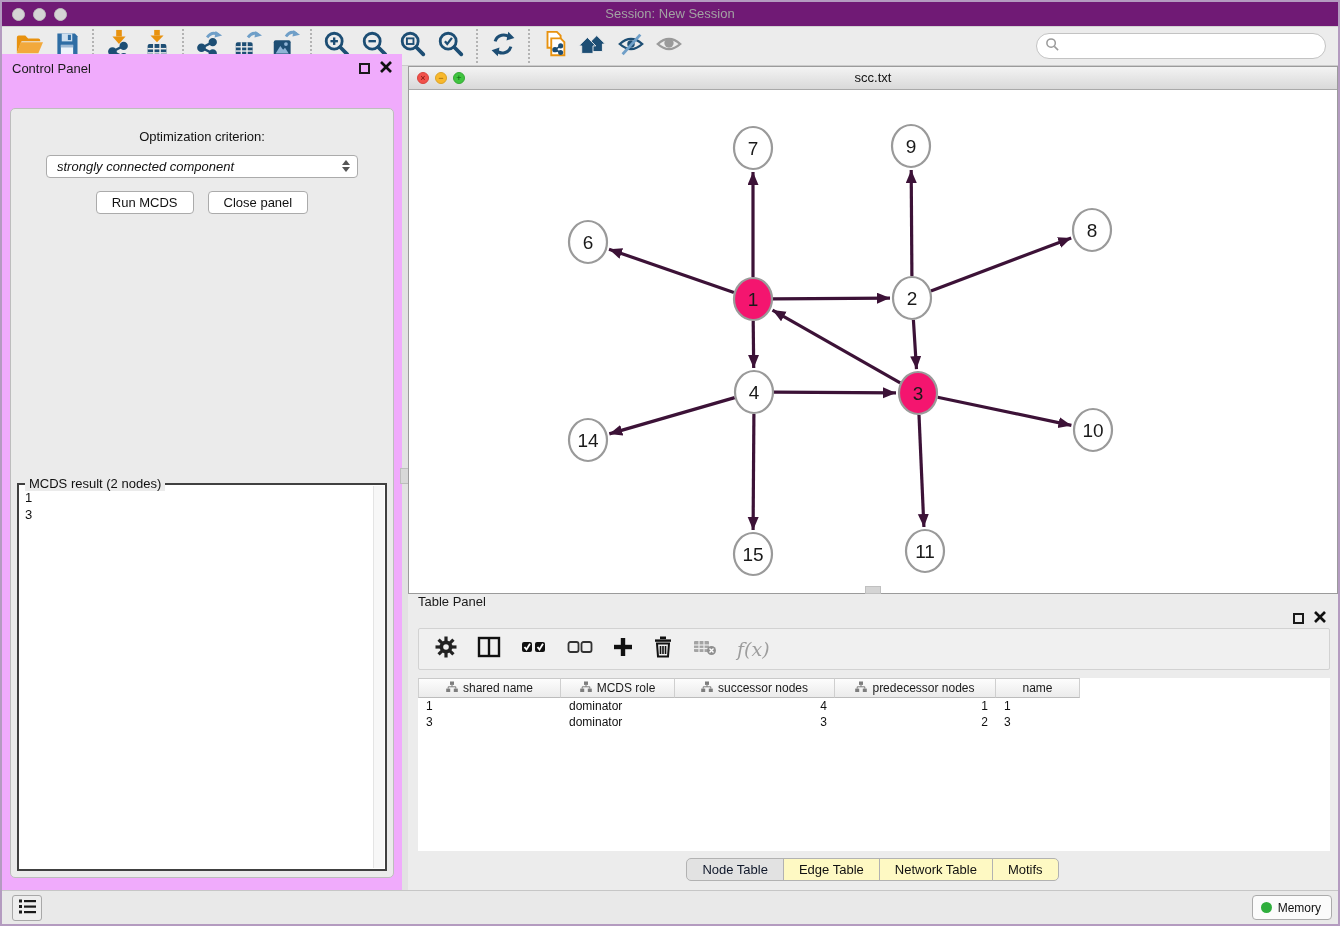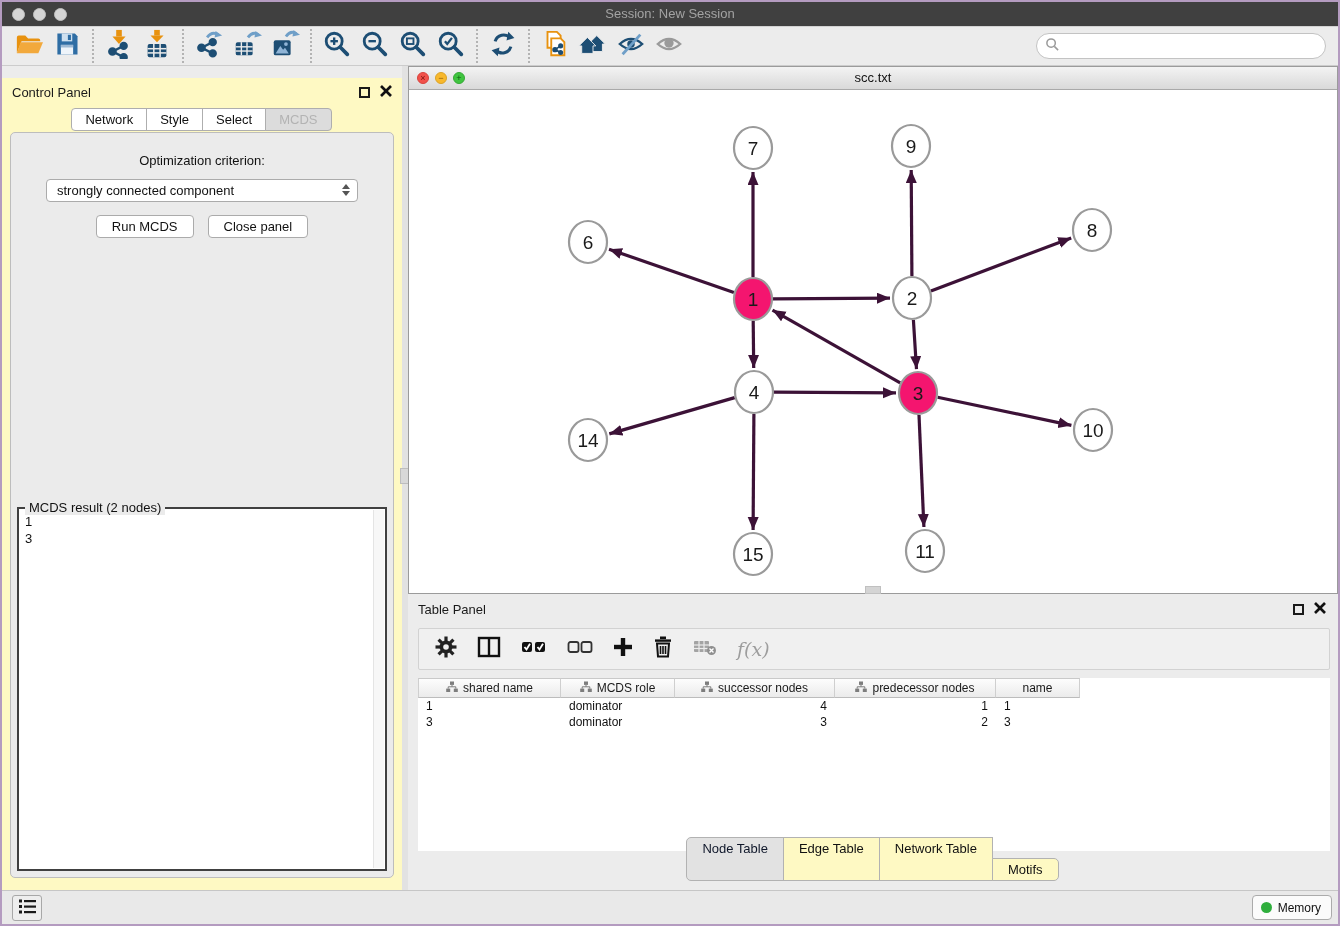--- a/index.html
+++ b/index.html
@@ -1,46 +1,46 @@
 <!DOCTYPE html>
 <html><head>
 <meta charset="utf-8">
 <style>
   * { margin:0; padding:0; box-sizing:border-box; }
   html,body { width:1340px; height:926px; }
   body { font-family:"Liberation Sans", sans-serif; background:#ececec; }
   .app { position:relative; width:1340px; height:926px; background:#ececec; border:2px solid #b49bc0; overflow:hidden; }
 
   
-  .titlebar { position:absolute; top:0; left:0; right:0; height:25px; background:#404040; border-bottom:1px solid #d2d2d2; }
+  .titlebar { position:absolute; top:0; left:0; right:0; height:25px; background:#701a75; border-bottom:1px solid #d2d2d2; }
   .tl-group { position:absolute; left:10px; top:6px; display:flex; gap:8px; }
   .tl { width:13px; height:13px; border-radius:50%; background:#d5d5d5; border:1px solid #bfbfbf; }
   .win-title { position:absolute; left:0; right:0; top:4px; text-align:center; font-size:13px; color:#a3a3a3; }
 
   
   .toolbar { position:absolute; top:25px; left:0; right:0; height:39px; background:#ececec; border-bottom:1px solid #cccccc; display:flex; align-items:center; padding:0 12px 0 8px; }
   .tbtn { width:38px; height:34px; display:flex; align-items:center; justify-content:center; }
   .tsep { height:34px; border-left:2px dotted #b3b3b3; margin:0 6px; }
   .searchbox { margin-left:auto; width:290px; height:26px; background:#fff; border:1px solid #c3c3c3; border-radius:13px; display:flex; align-items:center; padding-left:8px; }
   .searchbox input { border:none; outline:none; flex:1; font-size:13px; background:transparent; margin-left:5px; }
 
   
-  .control-panel { position:absolute; left:0; top:76px; width:400px; bottom:34px; background:#fef9c3; }
+  .control-panel { position:absolute; left:0; top:52px; width:400px; bottom:34px; background:#f0abfc; }
   .panel-head { height:28px; display:flex; align-items:center; padding:0 10px; }
   .panel-title { font-size:13px; color:#1a1a1a; }
   .panel-head-icons { margin-left:auto; display:flex; gap:10px; align-items:center; }
   .float-ic { width:11px; height:11px; border:2px solid #1a1a1a; display:inline-block; }
   .tabs-row { display:flex; justify-content:center; margin-top:2px; position:relative; z-index:2; }
   .seg { font-size:13px; padding:3px 13px; background:#fff; border:1px solid #aeaeae; margin-left:-1px; color:#111; }
   .seg:first-child { border-radius:4px 0 0 4px; }
   .seg:last-child { border-radius:0 4px 4px 0; }
   .seg.sel { background:#dcdcdc; color:#b3b3b3; }
   .cp-box { position:absolute; left:8px; right:8px; top:54px; bottom:12px; border:1px solid #bdbdbd; border-radius:5px; background:#ebebeb; }
   .opt-label { text-align:center; font-size:13px; color:#111; margin-top:20px; }
-  .dropdown { position:relative; width:312px; height:23px; margin:11px auto 0; background:#fff; border:1px solid #ababab; border-radius:4px; display:flex; align-items:center; padding:0 24px 0 10px; }
+  .dropdown { position:relative; width:312px; height:23px; margin:11px auto 0; background:#fff; border:1px solid #ababab; border-radius:4px; display:flex; align-items:center; padding:0 24px 0 10px;font-style:italic; }
   .dropdown .val { font-size:13px; color:#111; }
   .stepper { position:absolute; right:7px; top:4px; display:flex; flex-direction:column; gap:2px; }
   .stepper .up { width:0; height:0; border-left:4px solid transparent; border-right:4px solid transparent; border-bottom:5px solid #555; }
   .stepper .dn { width:0; height:0; border-left:4px solid transparent; border-right:4px solid transparent; border-top:5px solid #555; }
   .btn-row { display:flex; justify-content:center; gap:14px; margin-top:13px; }
   .mbtn { font-size:13px; color:#111; background:#fff; border:1px solid #ababab; border-radius:4px; padding:3px 15px; }
   .result-fs { position:absolute; left:6px; right:6px; top:374px; bottom:6px; border:2px solid #404040; background:#fff; }
   .result-legend { position:absolute; top:-9px; left:6px; background:#ebebeb; font-size:13px; color:#111; padding:0 4px; }
   .result-lines { position:absolute; inset:2px 13px 2px 2px; font-size:13px; line-height:17px; color:#111; padding:2px 4px; overflow:hidden; }
   .result-scroll { position:absolute; top:1px; bottom:1px; right:1px; width:11px; background:#f7f7f7; border-left:1px solid #e4e4e4; }
@@ -57,34 +57,34 @@
   .nlight { width:12px; height:12px; border-radius:50%; display:flex; align-items:center; justify-content:center; font-size:9px; line-height:1; }
   .nl-close { background:#f1514a; border:1px solid #d8433d; color:#7c120d; }
   .nl-min { background:#f8b82c; border:1px solid #dba327; color:#85590a; }
   .nl-max { background:#3fc43f; border:1px solid #35a835; color:#0d5c0d; }
   .net-title { position:absolute; left:0; right:0; top:3px; text-align:center; font-size:13px; color:#111; }
   .net-canvas { position:absolute; top:23px; left:0; right:0; bottom:0; background:#fff; }
   .bottom-grip { position:absolute; left:50%; bottom:-1px; width:16px; height:8px; margin-left:-8px; background:#d4d4d4; border:1px solid #c0c0c0; }
 
   
   .table-panel { position:absolute; left:0; right:0; top:528px; bottom:0; background:#ececec; }
-  .tp-head { height:30px; display:flex; align-items:center; padding:0 12px 0 10px; }
+  .tp-head { height:30px; display:flex; padding:0 12px 0 10px;flex-direction:column; }
   .tp-toolbar { position:absolute; left:10px; right:8px; top:34px; height:42px; background:#f0f0f0; border:1px solid #d2d2d2; border-radius:2px; display:flex; align-items:center; gap:20px; padding-left:16px; }
   .tp-table { position:absolute; left:10px; right:8px; top:84px; height:173px; background:#fff; overflow:hidden; }
   .thead { display:flex; }
   .th { height:20px; background:linear-gradient(#fdfdfd,#ebebeb); border-top:1px solid #c9c9c9; border-bottom:1px solid #bcbcbc; border-right:1px solid #cfcfcf; display:flex; align-items:center; justify-content:center; gap:5px; font-size:12px; color:#1a1a1a; }
   .th:first-child { border-left:1px solid #cfcfcf; }
   .c0{width:143px}.c1{width:114px}.c2{width:160px}.c3{width:161px}.c4{width:84px}
   .trow { display:flex; height:16px; font-size:12px; color:#111; align-items:center; }
   .td { padding:0 8px; overflow:hidden; white-space:nowrap; }
   .td.num { text-align:right; }
   .tp-tabs { position:absolute; left:0; right:0; bottom:9px; display:flex; justify-content:center; }
   .tp-seg { font-size:13px; padding:3px 15px; background:#fef9c3; border:1px solid #b2b2b2; margin-left:-1px; color:#111; }
   .tp-seg:first-child { border-radius:5px 0 0 5px; }
-  .tp-seg:last-child { border-radius:0 5px 5px 0;margin-top:21px; }
+  .tp-seg:last-child { border-radius:0 5px 5px 0; }
   .tp-seg.sel { background:#e2e2e2; color:#0f172a; }
   .fx { font-family:"DejaVu Serif", serif; font-style:italic; font-size:19px; color:#9d9d9d; }
 
   
   .statusbar { position:absolute; left:0; right:0; bottom:0; height:34px; background:#e9e9e9; border-top:1px solid #c6c6c6; }
   .list-btn { position:absolute; left:10px; top:4px; width:30px; height:26px; border:1px solid #a8a8a8; border-radius:3px; display:flex; align-items:center; justify-content:center; background:#eeeeee; }
   .mem-btn { position:absolute; right:6px; top:4px; height:25px; padding:0 10px 0 8px; background:#fbfbfb; border:1px solid #ababab; border-radius:4px; display:flex; align-items:center; gap:6px; font-size:12px; color:#111; }
   .mem-dot { width:11px; height:11px; border-radius:50%; background:#2fae3d; }
 </style>
 </head>
@@ -268,26 +268,20 @@
   <div class="control-panel">
     <div class="panel-head">
       <span class="panel-title">Control Panel</span>
       <span class="panel-head-icons">
         <span class="float-ic"></span>
         <span><svg width="12" height="12" viewBox="0 0 12 12">
               <line x1="1" y1="1" x2="11" y2="11" stroke="#111" stroke-width="2.6"></line>
               <line x1="11" y1="1" x2="1" y2="11" stroke="#111" stroke-width="2.6"></line>
             </svg></span>
       </span>
-    </div>
-    <div class="tabs-row">
-      <div class="seg">Network</div>
-      <div class="seg">Style</div>
-      <div class="seg">Select</div>
-      <div class="seg sel">MCDS</div>
     </div>
     <div class="cp-box">
       <div class="opt-label">Optimization criterion:</div>
       <div class="dropdown">
         <span class="val">strongly connected component</span>
         <span class="stepper">
             <span class="up"></span>
             <span class="dn"></span>
           </span>
       </div>

